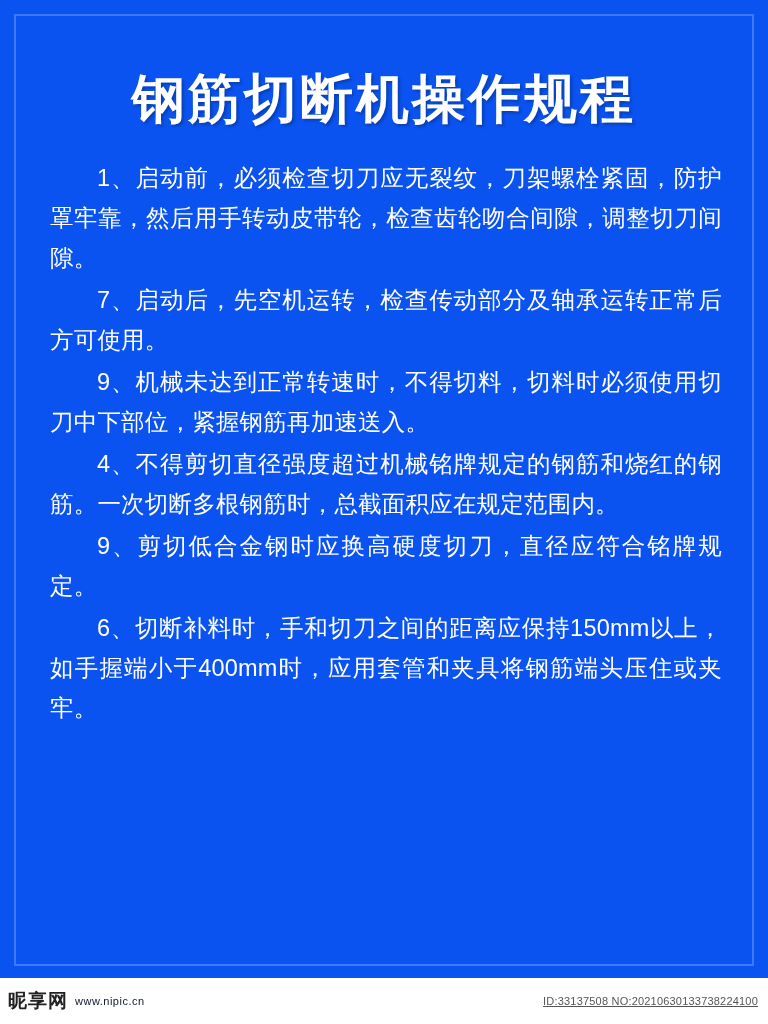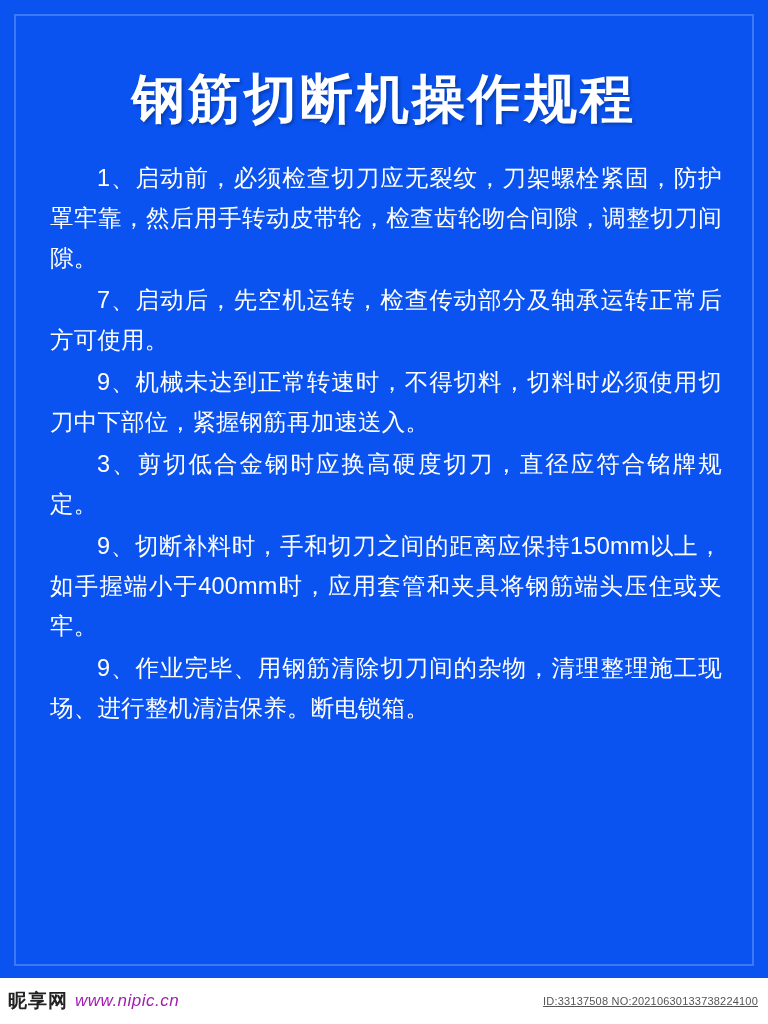--- a/index.html
+++ b/index.html
@@ -78,47 +78,46 @@
     align-items: center;
     gap: 7px;
   }
   .brand-logo {
     color: #222222;
     font-size: 19px;
     font-weight: bold;
     letter-spacing: 1px;
   }
   .brand-url {
-    color: #a21caf;
-    font-size: 17px;
+    color: #0f172a;
+    font-size: 11px;
     letter-spacing: 0.5px;
-    font-style: italic;
   }
   .footer-id {
     color: #555555;
     font-size: 11px;
     letter-spacing: 0.2px;
     text-decoration: underline;
   }
 </style>
 </head>
 <body>
 
 <div class="poster">
   <div class="border-frame"></div>
 
   <div class="title">钢筋切断机操作规程</div>
 
   <div class="body-content">
     <p class="rule">1、启动前，必须检查切刀应无裂纹，刀架螺栓紧固，防护罩牢靠，然后用手转动皮带轮，检查齿轮吻合间隙，调整切刀间隙。</p>
     <p class="rule">7、启动后，先空机运转，检查传动部分及轴承运转正常后方可使用。</p>
     <p class="rule">9、机械未达到正常转速时，不得切料，切料时必须使用切刀中下部位，紧握钢筋再加速送入。</p>
-    <p class="rule">3、剪切低合金钢时应换高硬度切刀，直径应符合铭牌规定。</p>
-    <p class="rule">9、切断补料时，手和切刀之间的距离应保持150mm以上，如手握端小于400mm时，应用套管和夹具将钢筋端头压住或夹牢。</p>
-    <p class="rule">9、作业完毕、用钢筋清除切刀间的杂物，清理整理施工现场、进行整机清洁保养。断电锁箱。</p>
+    <p class="rule">4、不得剪切直径强度超过机械铭牌规定的钢筋和烧红的钢筋。一次切断多根钢筋时，总截面积应在规定范围内。</p>
+    <p class="rule">9、剪切低合金钢时应换高硬度切刀，直径应符合铭牌规定。</p>
+    <p class="rule">6、切断补料时，手和切刀之间的距离应保持150mm以上，如手握端小于400mm时，应用套管和夹具将钢筋端头压住或夹牢。</p>
   </div>
 
   <div class="footer">
     <div class="brand">
       <span class="brand-logo">昵享网</span>
       <span class="brand-url">www.nipic.cn</span>
     </div>
     <div class="footer-id">ID:33137508 NO:20210630133738224100</div>
   </div>
 </div>

